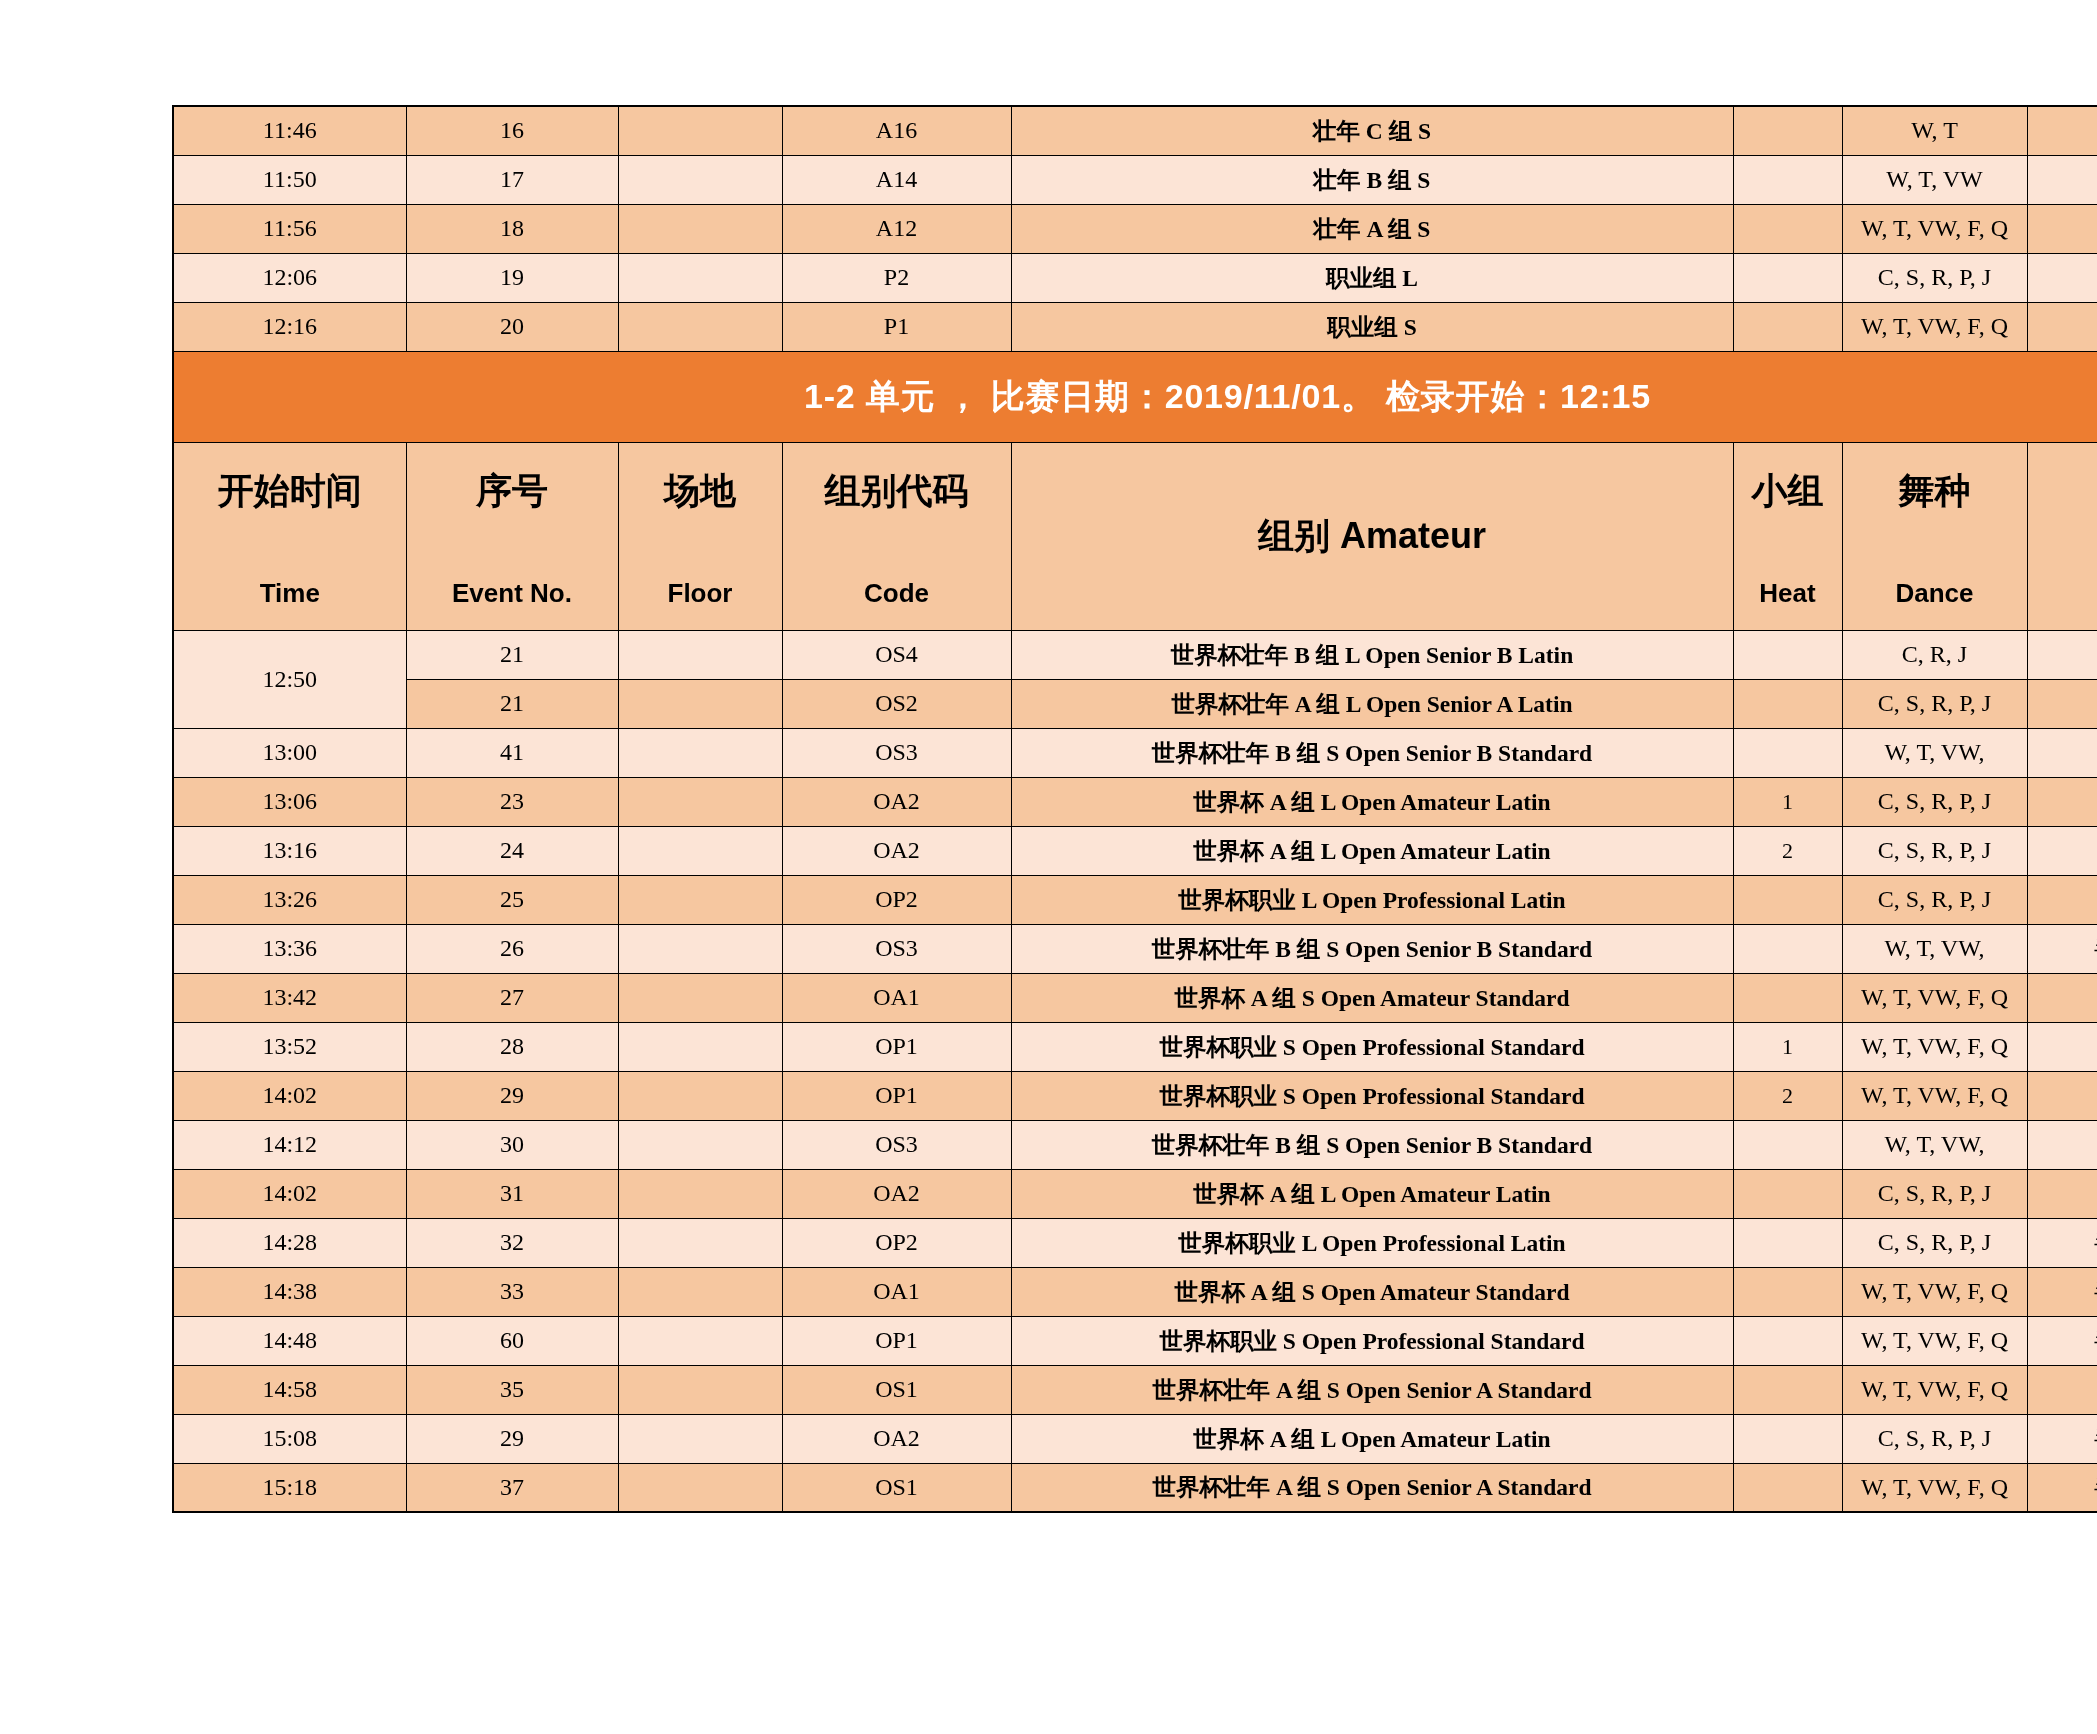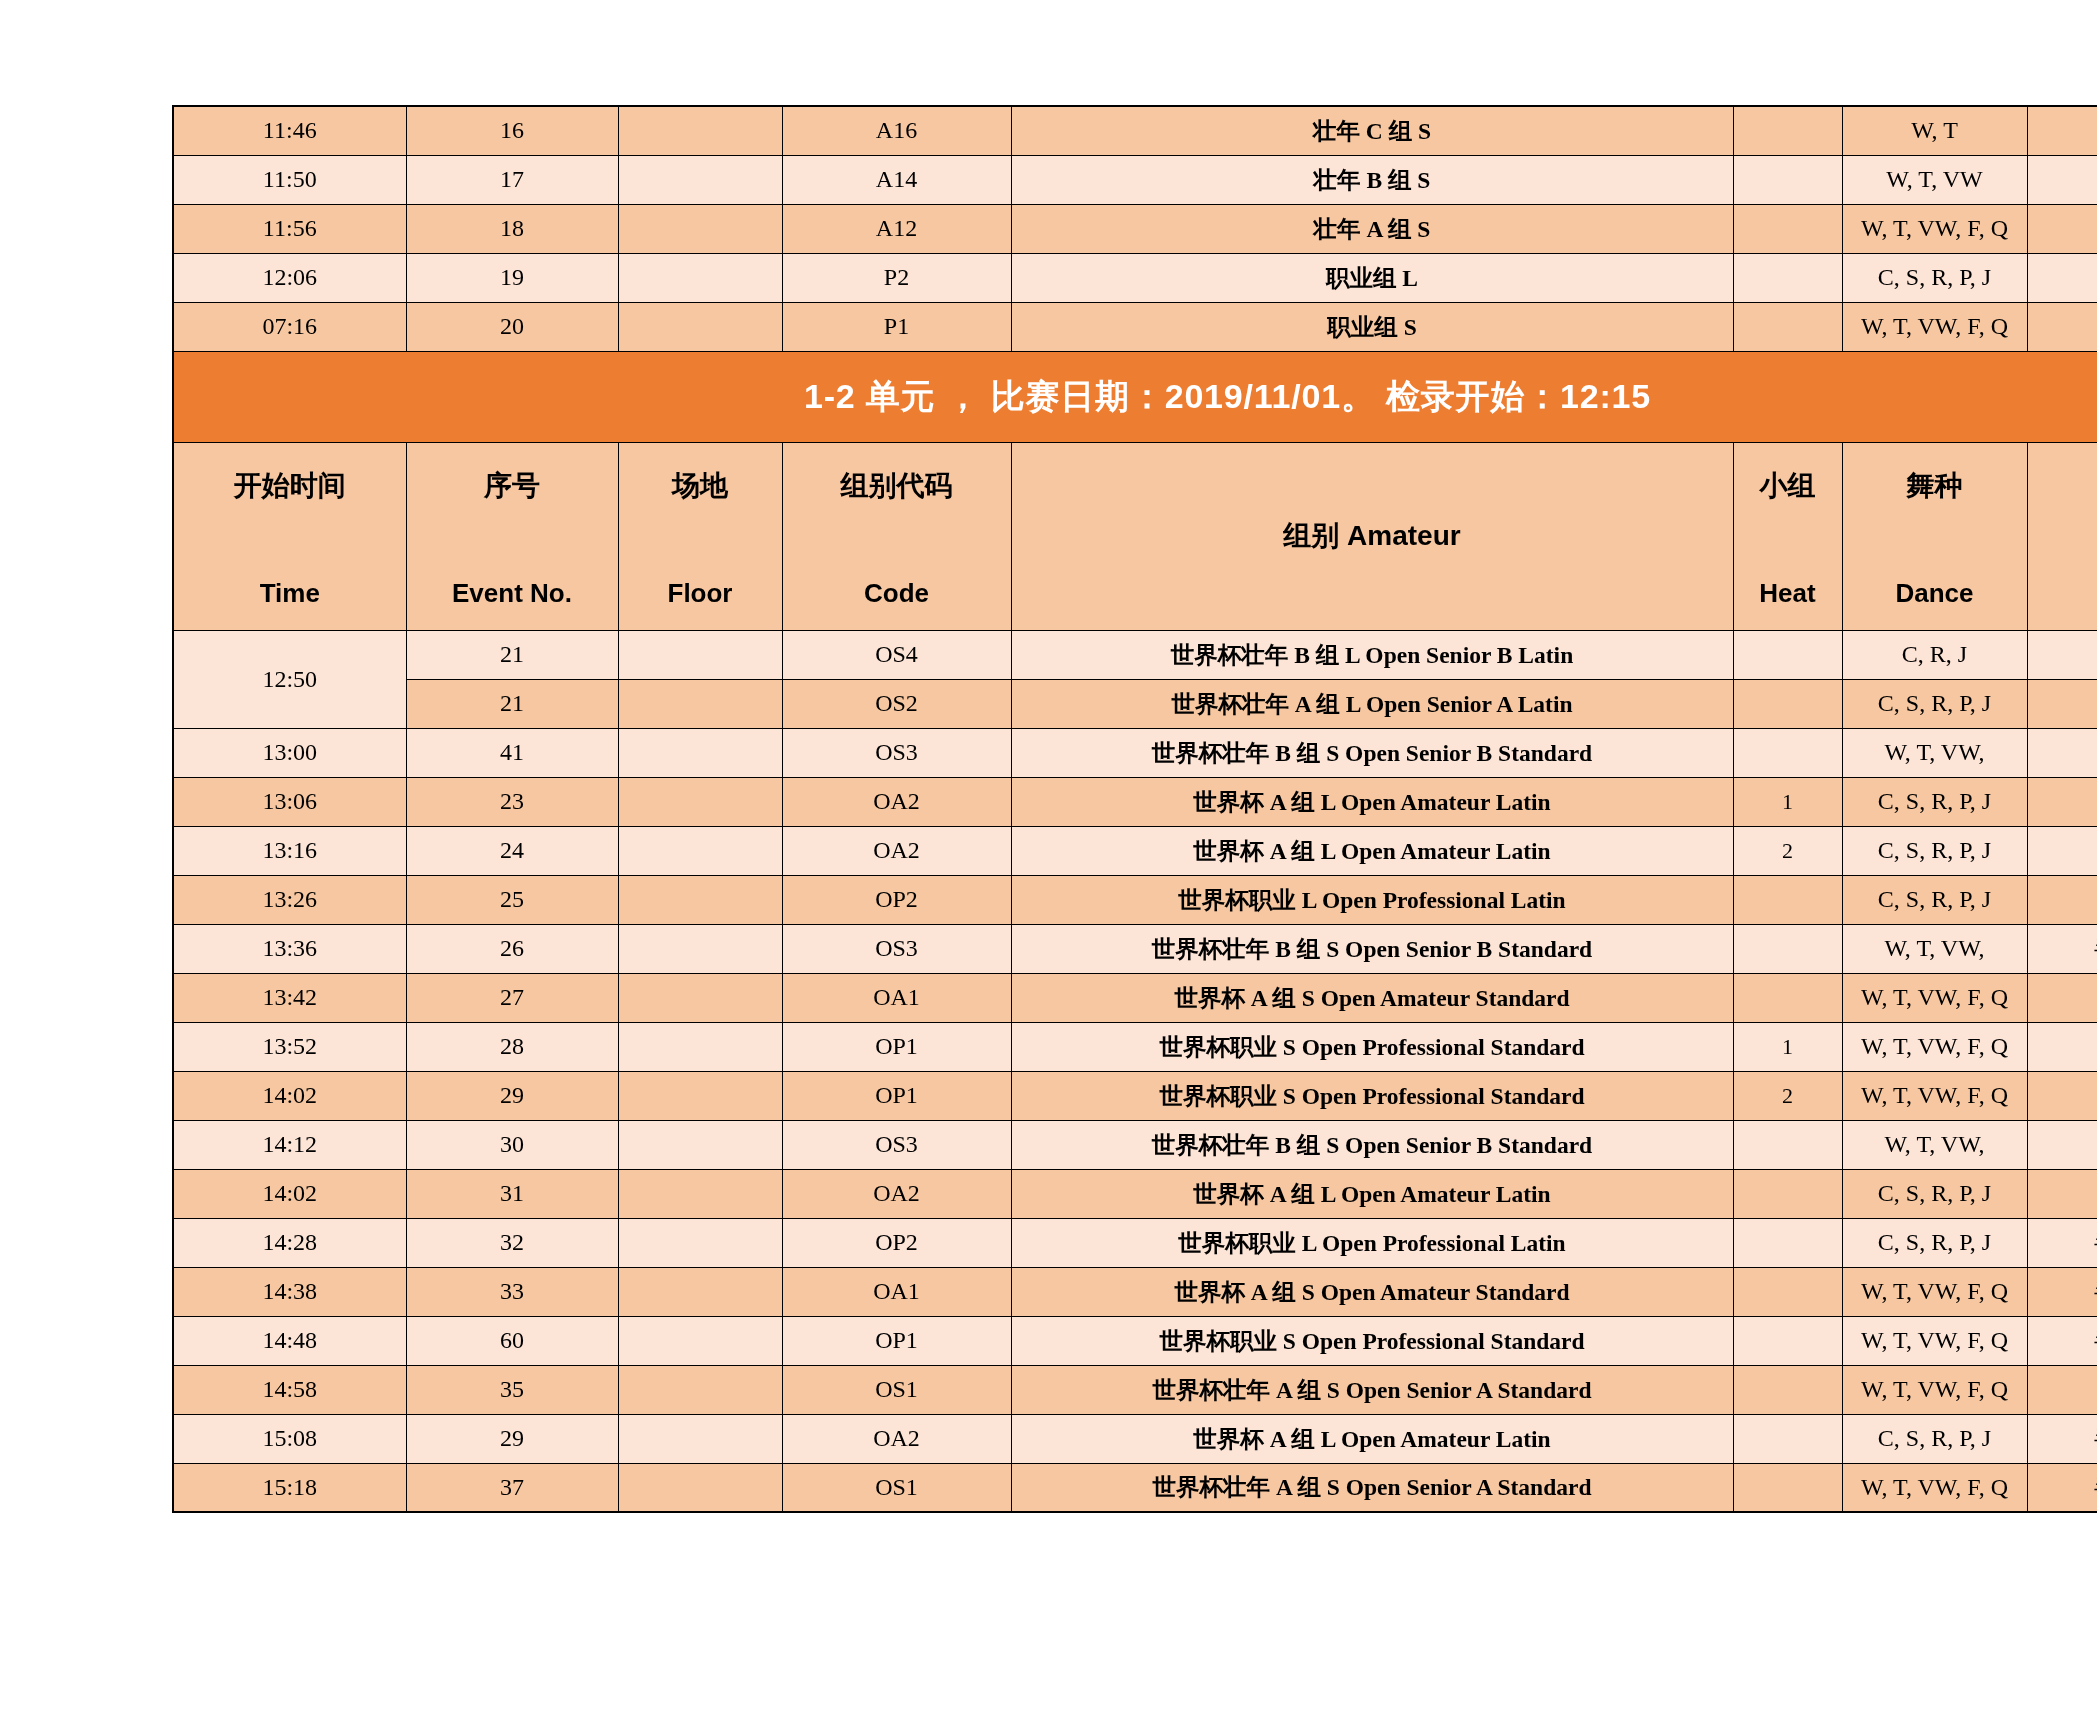--- a/index.html
+++ b/index.html
@@ -22,21 +22,21 @@
   tr.r-banner{height:91px}
   tr.r-head{height:188px}
   tr.r-data{height:49px}
   tr.shade-dark td{background:#F6C7A0;}
   tr.shade-light td{background:#FCE4D6;}
   .banner-cell{background:#ED7D31;color:#ffffff;
         font-family:"Liberation Sans","DejaVu Sans",sans-serif;
         font-weight:bold;font-size:34px;letter-spacing:0.8px;}
   tr.r-head th{background:#F6C7A0;position:relative;
         font-family:"Liberation Sans","DejaVu Sans",sans-serif;font-weight:bold;}
-  tr.r-head th .zh{position:absolute;top:13%;left:0;right:0;font-size:28px;}
+  tr.r-head th .zh{position:absolute;top:13%;left:0;right:0;font-size:36px;}
   tr.r-head th .en{position:absolute;bottom:11%;left:0;right:0;text-align:center;font-size:26px;margin-top:44px;}
   tr.r-head th.single .zh{top:50%;transform:translateY(-50%);}
   td.c-time,td.c-event,td.c-code{font-size:24px;}
   td.c-floor{font-size:24px;}
   td.c-category{font-size:23.5px;font-weight:bold;margin-top:40px;}
   td.c-heat{font-size:22px;}
   td.c-dance{font-size:24px;}
   td.c-round{font-size:22.7px;}
 </style>
 </head>
@@ -89,21 +89,21 @@
           <td class="c-time">12:06</td>
           <td class="c-event">19</td>
           <td class="c-floor"></td>
           <td class="c-code">P2</td>
           <td class="c-category">职业组 L</td>
           <td class="c-heat"></td>
           <td class="c-dance">C, S, R, P, J</td>
           <td class="c-round">决赛 Final</td>
         </tr>
         <tr class="r-top shade-dark">
-          <td class="c-time">07:16</td>
+          <td class="c-time">12:16</td>
           <td class="c-event">20</td>
           <td class="c-floor"></td>
           <td class="c-code">P1</td>
           <td class="c-category">职业组 S</td>
           <td class="c-heat"></td>
           <td class="c-dance">W, T, VW, F, Q</td>
           <td class="c-round">决赛 Final</td>
         </tr>
       </tbody>
     <tbody>

